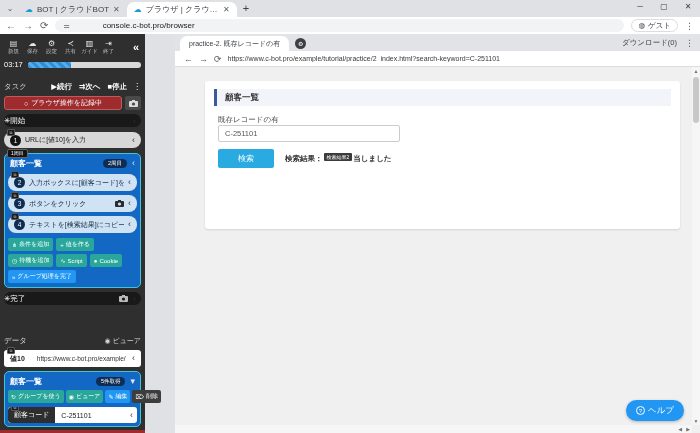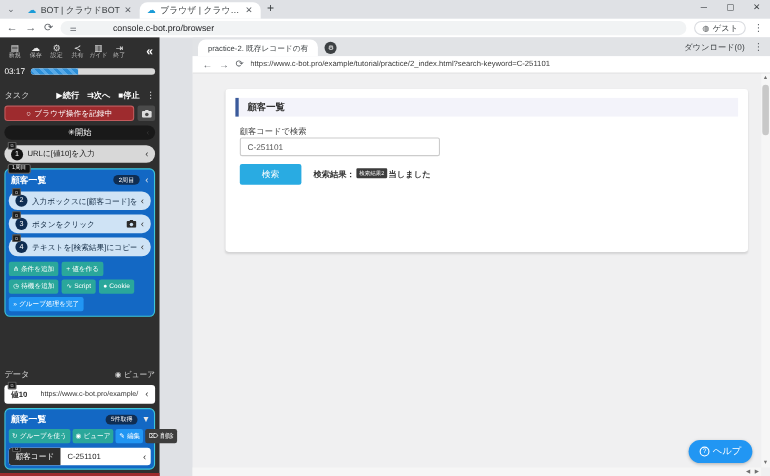--- a/index.html
+++ b/index.html
@@ -40,21 +40,21 @@
   .timer { color:#fff; font-size:7.5px; }
   .ptrack { flex:1; height:6px; background:#d9d9d9; border-radius:3px; overflow:hidden; }
   .pfill { height:100%; background:repeating-linear-gradient(45deg,#2d8fd8 0 3px,#58aae8 3px 6px); }
   .task-row { display:flex; align-items:center; height:11px; margin-top:11px; color:#fff; }
   .task-lb { font-size:7.5px; color:#cfcfcf; }
   .task-act { margin-left:auto; display:flex; gap:7px; font-size:7.5px; font-weight:bold; }
   .task-menu { margin-left:6px; font-size:8px; }
   .rec-row { display:flex; gap:3px; margin-top:4px; height:14px; }
   .rec-btn { flex:1; background:#9e2b2e; border:1px solid #c25a5c; border-radius:3px; color:#fff; font-size:7px; display:flex; align-items:center; justify-content:center; gap:3px; }
   .cam-box { width:16px; background:#4a4a4a; border-radius:2px; display:flex; align-items:center; justify-content:center; }
-  .flag-row { margin-top:4px; height:13px; background:#191919; border-radius:7px; color:#fff; font-size:7.5px; display:flex; align-items:center; justify-content:center; position:relative;font-family:Liberation Serif, serif; }
+  .flag-row { margin-top:4px; height:13px; background:#191919; border-radius:7px; color:#fff; font-size:7.5px; display:flex; align-items:center; justify-content:flex-start; position:relative;font-family:Liberation Serif, serif; }
   .flag-right { position:absolute; right:5px; display:flex; gap:5px; align-items:center; color:#bbb; font-size:8px; }
   .step { position:relative; margin-top:5px; height:16px; background:#d8d8d8; border-radius:8px; display:flex; align-items:center; gap:4px; padding:0 6px; }
   .numc { width:11px; height:11px; border-radius:50%; background:#141414; color:#fff; font-size:6.5px; display:flex; align-items:center; justify-content:center; flex:none; }
   .step .lb { font-size:7px; color:#1a1a1a; white-space:nowrap; overflow:hidden; }
   .chev { margin-left:auto; color:#333; font-size:9px; line-height:1; }
   .chip { position:absolute; top:-3px; left:3px; width:8px; height:7px; background:#1c1c1c; border:1px solid #5a5a5a; border-radius:1px; color:#bbb; font-size:4px; line-height:5px; text-align:center; }
   .group { position:relative; margin-top:5px; background:#1368c4; border:1px solid #3ec6d8; border-radius:5px; padding:2px 3px 4px 3px; }
   .g-tag { position:absolute; top:-5px; left:2px; background:#141414; border:1px solid #666; border-radius:2px; color:#fff; font-size:5px; padding:0 3px; line-height:7px; }
   .g-head { display:flex; align-items:center; height:14px; padding:0 2px; color:#fff; }
   .g-title { font-size:8px; font-weight:bold; }
@@ -283,20 +283,31 @@
               <span class="aic">●</span>
               <span>Cookie</span>
             </span>
           <span class="abtn blue">
               <span class="aic">»</span>
               <span>グループ処理を完了</span>
             </span>
         </div>
       </div>
 
+      <div class="flag-row">
+        <span><span>✳</span><span>完了</span></span>
+        <span class="flag-right">
+          <svg class="cam-svg" width="9" height="7" viewBox="0 0 9 7">
+              <rect x="0" y="1" width="9" height="6" rx="1" fill="#bbb"></rect>
+              <rect x="3" y="0" width="3" height="2" fill="#bbb"></rect>
+              <circle cx="4.5" cy="4" r="1.6" fill="#191919"></circle>
+            </svg>
+          <span class="chev">‹</span>
+        </span>
+      </div>
 
       <div class="sb-spacer"></div>
 
       <div class="data-head">
         <span>データ</span>
         <span class="view">
             <span>◉</span>
             <span>ビューア</span>
           </span>
       </div>
@@ -355,21 +366,21 @@
       <div class="iurlrow">
         <span class="n">←</span>
         <span class="n">→</span>
         <span class="n">⟳</span>
         <span class="iurl">https://www.c-bot.pro/example/tutorial/practice/2_index.html?search-keyword=C-251101</span>
       </div>
 
       <div class="iviewport">
         <div class="card">
           <div class="sec-head">顧客一覧</div>
-          <div class="s-label">顧客コードで検索</div>
+          <div class="s-label">既存レコードの有</div>
           <input class="s-input" value="C-251101" style="">
           <div class="srch-btn">検索</div>
           <div class="result">
             <span>検索結果：</span>
             <span class="r-chip">検索結果2</span>
             <span>当しました</span>
           </div>
         </div>
 
         <div class="help-btn">

